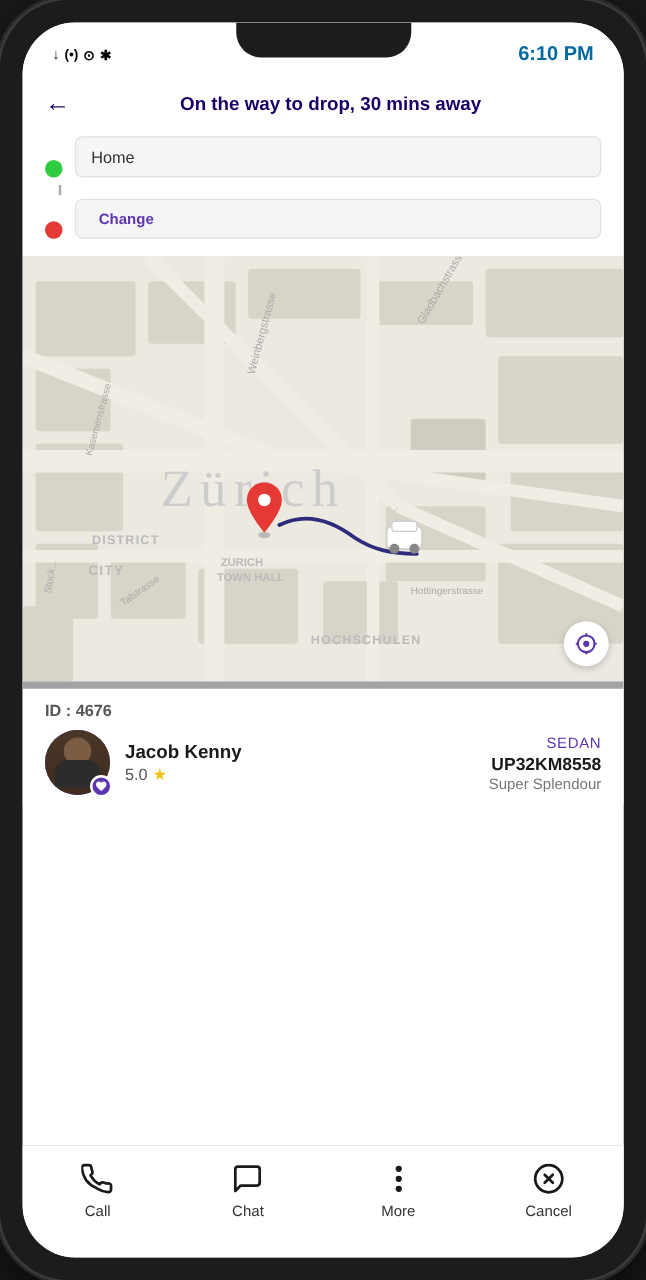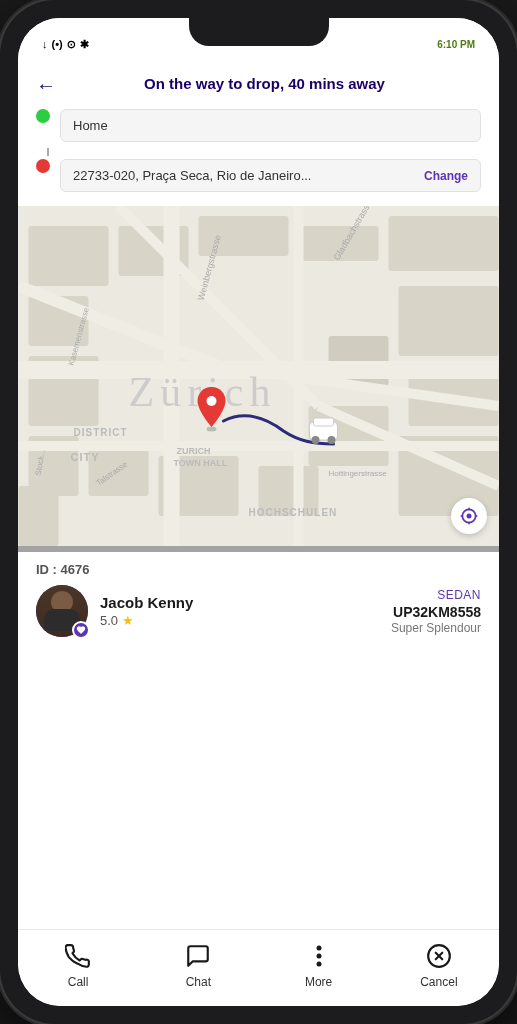--- a/index.html
+++ b/index.html
@@ -53,23 +53,23 @@
     }
     .status-left {
       display: flex;
       align-items: center;
       gap: 4px;
       font-size: 11px;
       font-weight: 600;
       color: #000;
     }
     .status-right {
-      font-size: 10px;
+      font-size: 16px;
       font-weight: 600;
-      color: #4d7c0f;
+      color: #0369a1;
     }
     .header {
       display: flex;
       align-items: center;
       padding: 10px 18px 10px;
       background: #fff;
     }
     .back-btn {
       font-size: 20px;
       color: #1a0066;
@@ -83,21 +83,21 @@
       flex: 1;
       text-align: center;
       margin-right: 20px;
     }
     .route-inputs {
       padding: 4px 18px 8px;
       background: #fff;
     }
     .route-row {
       display: flex;
-      align-items: flex-start;
+      align-items: flex-end;
       margin-bottom: 6px;
     }
     .route-dot {
       width: 14px;
       height: 14px;
       border-radius: 50%;
       margin-right: 10px;
       flex-shrink: 0;
     }
     .route-dot.green { background: #2ecc40; }
@@ -252,21 +252,21 @@
     .vehicle-model {
       font-size: 12px;
       color: #777;
       margin-top: 1px;
     }
     .bottom-nav {
       position: absolute;
       bottom: 0;
       left: 0;
       right: 0;
-      height: 77px;
+      height: 90px;
       background: #fff;
       border-top: 1px solid #e8e8e8;
       display: flex;
       align-items: flex-start;
       justify-content: space-around;
       padding-top: 12px;
       border-radius: 0 0 42px 42px;
     }
     .nav-item {
       display: flex;
@@ -313,37 +313,36 @@
         <span>⊙</span>
         <span>✱</span>
       </div>
       <div class="status-right">6:10 PM</div>
     </div>
 
     <div class="content-area">
 
       <div class="header">
         <div class="back-btn">←</div>
-        <div class="header-title">On the way to drop, 40 mins away</div>
+        <div class="header-title">On the way to drop, 30 mins away</div>
       </div>
 
       <div class="route-inputs">
         <div class="route-row">
           <div class="route-dot green"></div>
           <div class="route-input-box">
             <span>Home</span>
           </div>
         </div>
         <div style="display:flex; margin-left:6px; margin-bottom:3px; height:8px;">
           <div style="width:2px; border-left:2px dashed #aaa; margin-left:5px;"></div>
         </div>
         <div class="route-row">
           <div class="route-dot red"></div>
           <div class="route-input-box">
-            <span>22733-020, Praça Seca, Rio de Janeiro...</span>
             <span class="change-link">Change</span>
           </div>
         </div>
       </div>
 
       <div class="map-container">
         <svg class="map-svg" viewBox="0 0 480 340" xmlns="http://www.w3.org/2000/svg">
 
           <rect width="480" height="340" fill="#e8e6e0"></rect>
 

